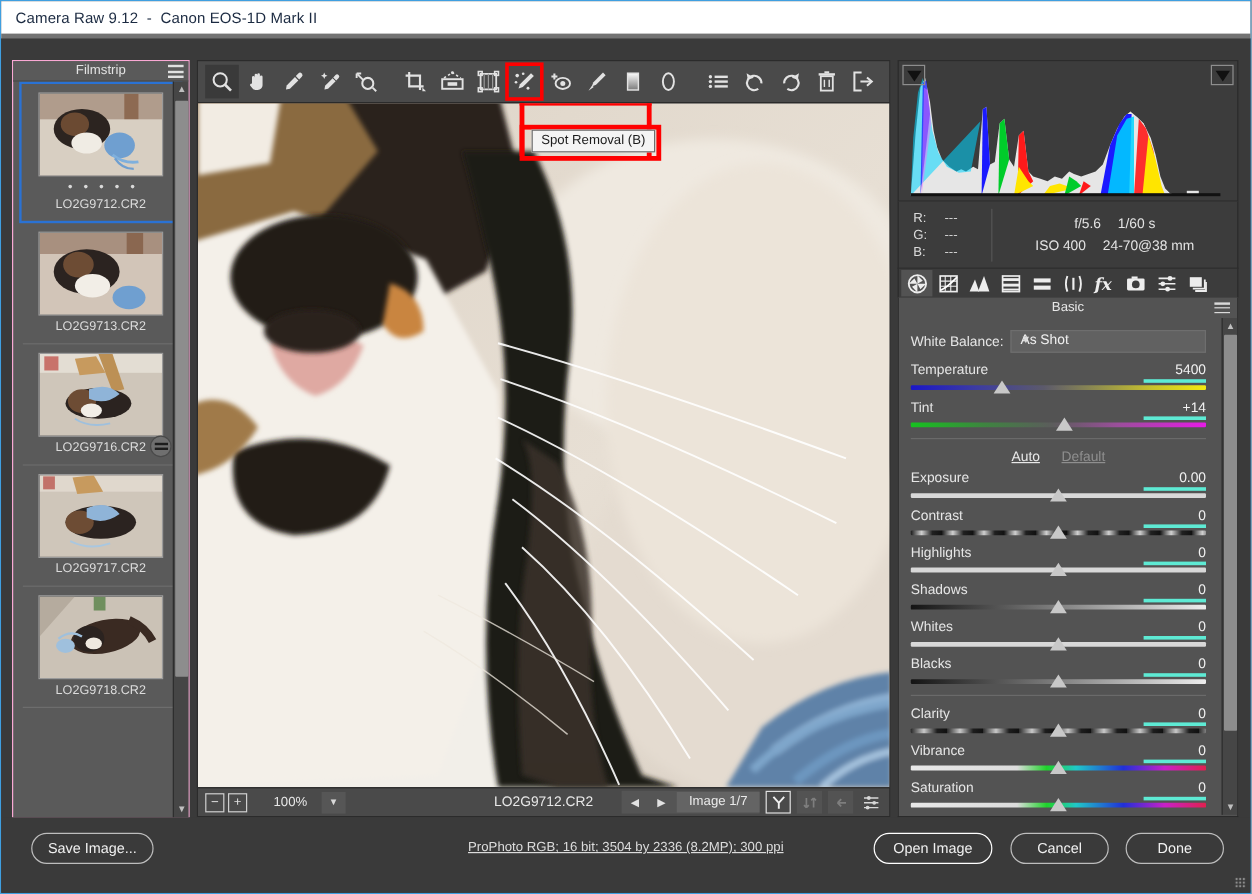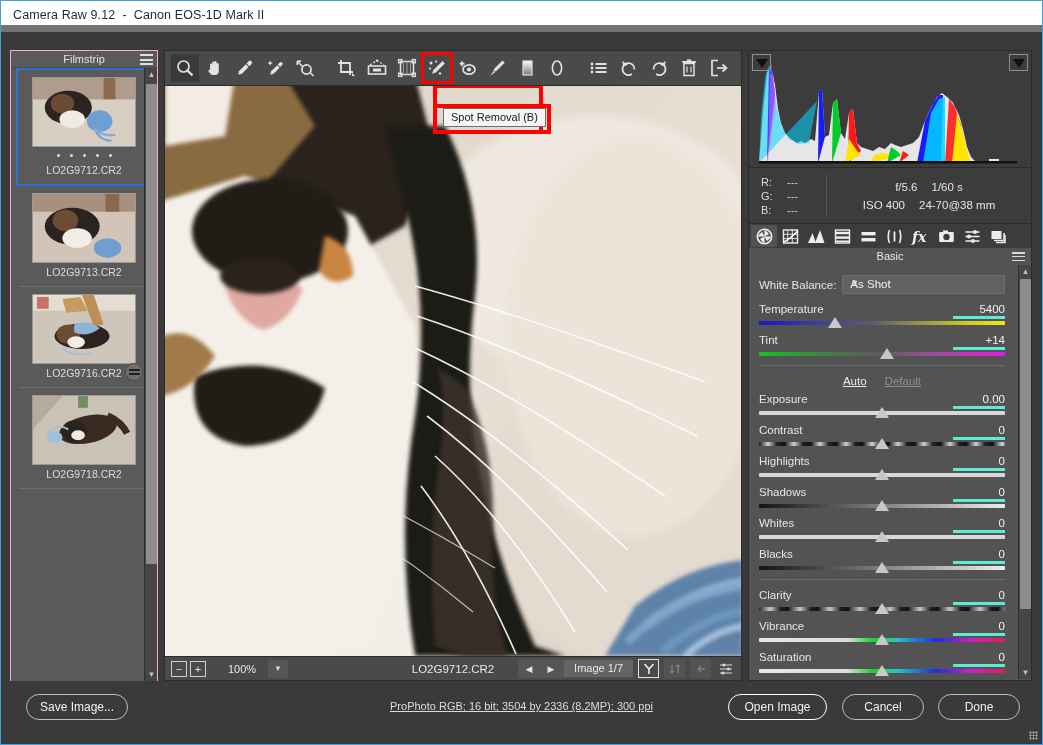--- a/index.html
+++ b/index.html
@@ -14,21 +14,21 @@
     width: 1043px; height: 745px;
     background: #3a3a3a;
     border: 1px solid #3f9fe0;
   }
 
   
   .titlebar {
     position: absolute; left: 0; top: 0;
     width: 1041px; height: 31px;
     background: #ffffff;
-    border-bottom: 7px solid #737373;
+    border-bottom: 4px solid #737373;
   }
   .titlebar .title {
     position: absolute; left: 12px; top: 7px;
     font-size: 12.5px; color: #1b2a41; letter-spacing: .1px;
     white-space: pre;
   }
 
   
   .workarea {
     position: absolute; left: 0; top: 31px;
@@ -434,20 +434,35 @@
               <path d="M30 55 q12 8 30 4" stroke="#9fc0dd" stroke-width="1.6" fill="none"></path>
             </svg>
           </div>
           <div class="fs-badge">
               <i></i>
               <i></i>
             </div>
           <div class="fs-label">LO2G9716.CR2</div>
         </div>
 
+        <div class="fs-item">
+          <div class="fs-thumbwrap">
+            <svg class="fs-thumb" viewBox="0 0 104 70" preserveAspectRatio="none">
+              <rect width="104" height="70" fill="#cfc6ba"></rect>
+              <rect y="0" width="104" height="14" fill="#e0d8cd"></rect>
+              <rect x="3" y="1" width="10" height="11" fill="#c2726a"></rect>
+              <path d="M28 2 L46 0 L54 14 L32 16 Z" fill="#c79a5e"></path>
+              <ellipse cx="52" cy="40" rx="30" ry="14" fill="#2b2320"></ellipse>
+              <ellipse cx="34" cy="40" rx="12" ry="10" fill="#6d4c34"></ellipse>
+              <path d="M40 28 q18 -7 28 5 q-14 10 -28 3 Z" fill="#8fb4d8"></path>
+              <path d="M26 56 q16 8 34 2" stroke="#a9c7e0" stroke-width="1.6" fill="none"></path>
+            </svg>
+          </div>
+          <div class="fs-label">LO2G9717.CR2</div>
+        </div>
 
         <div class="fs-item">
           <div class="fs-thumbwrap">
             <svg class="fs-thumb" viewBox="0 0 104 70" preserveAspectRatio="none">
               <rect width="104" height="70" fill="#cbc2b6"></rect>
               <path d="M0 0 L30 0 L0 34 Z" fill="#b5ab9e"></path>
               <rect x="46" y="0" width="10" height="12" fill="#6f8f5e"></rect>
               <ellipse cx="56" cy="34" rx="30" ry="14" fill="#3a2a22" transform="rotate(-12 56 34)"></ellipse>
               <ellipse cx="42" cy="36" rx="13" ry="11" fill="#2b2320"></ellipse>
               <ellipse cx="46" cy="40" rx="7" ry="5" fill="#efe9e0"></ellipse>

